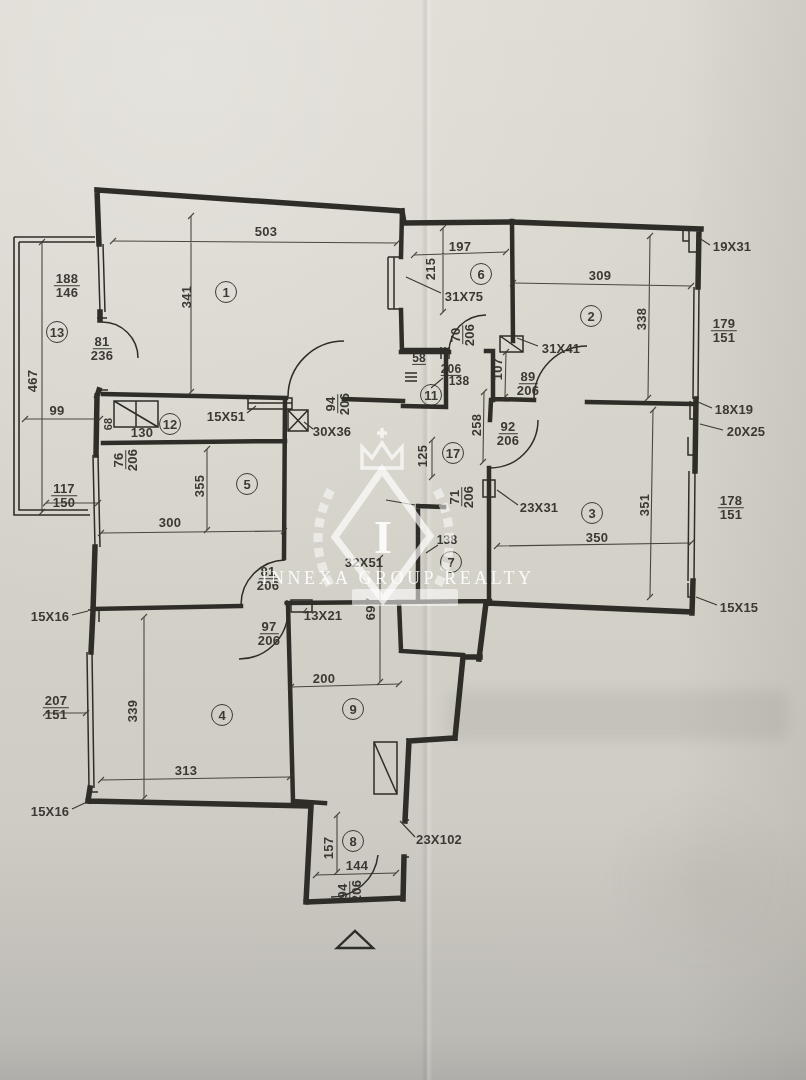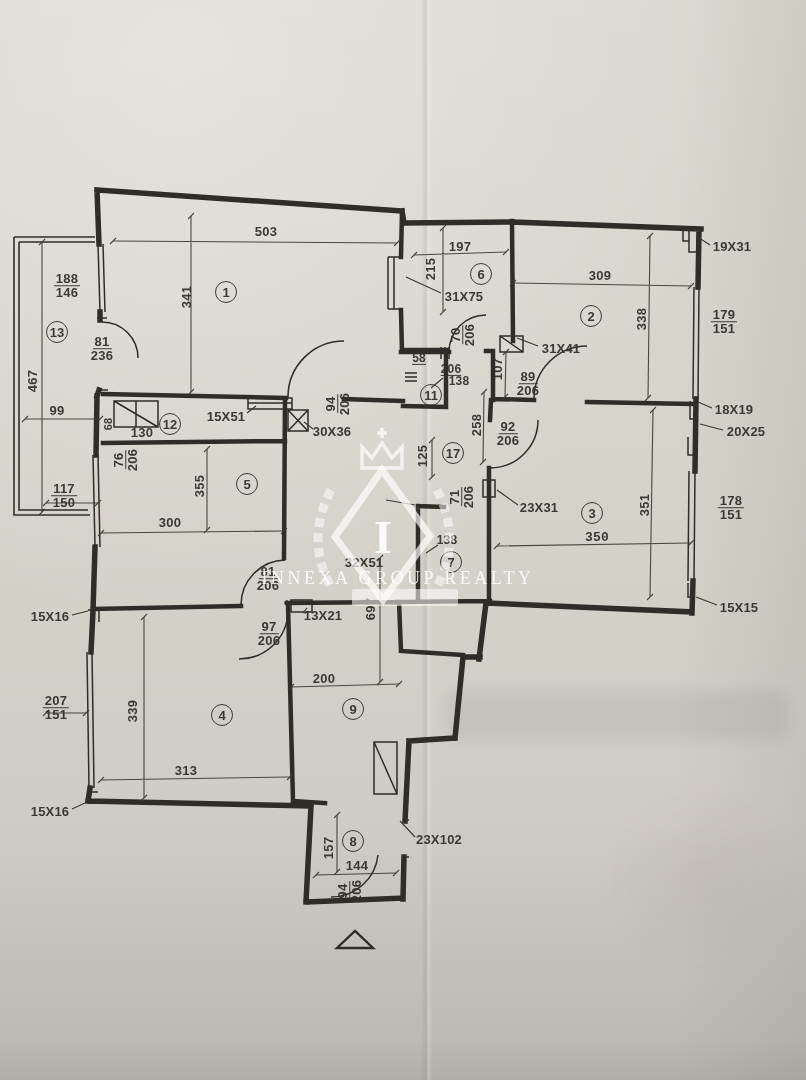--- a/index.html
+++ b/index.html
@@ -211,40 +211,40 @@
       <div class="lbl" style="left: 459px; top: 381px; font-size: 12px; transform: translate(-50%, -50%);">138</div>
       <div class="lbl" style="left: 498px; top: 369px; transform: translate(-50%, -50%) rotate(-90deg);">107</div>
       <div class="lbl fr" style="left: 528px; top: 384px; transform: translate(-50%, -50%);">
         <span class="top">89</span>
         <span>206</span>
       </div>
       <div class="lbl" style="left: 600px; top: 276px; transform: translate(-50%, -50%);">309</div>
       <div class="lbl" style="left: 642px; top: 319px; transform: translate(-50%, -50%) rotate(-90deg);">338</div>
       <div class="lbl" style="left: 732px; top: 247px; transform: translate(-50%, -50%);">19X31</div>
       <div class="lbl" style="left: 561px; top: 349px; transform: translate(-50%, -50%);">31X41</div>
-      <div class="lbl fr" style="left: 724px; top: 322px; transform: translate(-50%, -50%);">
+      <div class="lbl fr" style="left: 724px; top: 331px; transform: translate(-50%, -50%);">
         <span class="top">179</span>
         <span>151</span>
       </div>
       <div class="lbl" style="left: 734px; top: 410px; transform: translate(-50%, -50%);">18X19</div>
       <div class="lbl" style="left: 746px; top: 432px; transform: translate(-50%, -50%);">20X25</div>
       <div class="lbl" style="left: 477px; top: 425px; transform: translate(-50%, -50%) rotate(-90deg);">258</div>
       <div class="lbl fr" style="left: 508px; top: 434px; transform: translate(-50%, -50%);">
         <span class="top">92</span>
         <span>206</span>
       </div>
       <div class="lbl" style="left: 423px; top: 456px; transform: translate(-50%, -50%) rotate(-90deg);">125</div>
       <div class="lbl" style="left: 364px; top: 515px; transform: translate(-50%, -50%); margin-top: 48px;">32X51</div>
       <div class="lbl fr" style="left: 462px; top: 497px; transform: translate(-50%, -50%) rotate(-90deg);">
         <span class="top">71</span>
         <span>206</span>
       </div>
       <div class="lbl" style="left: 539px; top: 508px; transform: translate(-50%, -50%);">23X31</div>
       <div class="lbl" style="left: 645px; top: 505px; transform: translate(-50%, -50%) rotate(-90deg);">351</div>
-      <div class="lbl" style="left: 597px; top: 538px; transform: translate(-50%, -50%); font-family: Liberation Mono, monospace;">350</div>
+      <div class="lbl" style="left: 597px; top: 538px; transform: translate(-50%, -50%);">350</div>
       <div class="lbl fr" style="left: 731px; top: 508px; transform: translate(-50%, -50%);">
         <span class="top">178</span>
         <span>151</span>
       </div>
       <div class="lbl" style="left: 739px; top: 608px; transform: translate(-50%, -50%);">15X15</div>
       <div class="lbl" style="left: 447px; top: 540px; font-size: 12px; transform: translate(-50%, -50%);">138</div>
       <div class="roomnum" style="left: 226px; top: 292px;">1</div>
       <div class="roomnum" style="left: 591px; top: 316px;">2</div>
       <div class="roomnum" style="left: 592px; top: 513px;">3</div>
       <div class="roomnum" style="left: 222px; top: 715px;">4</div>

